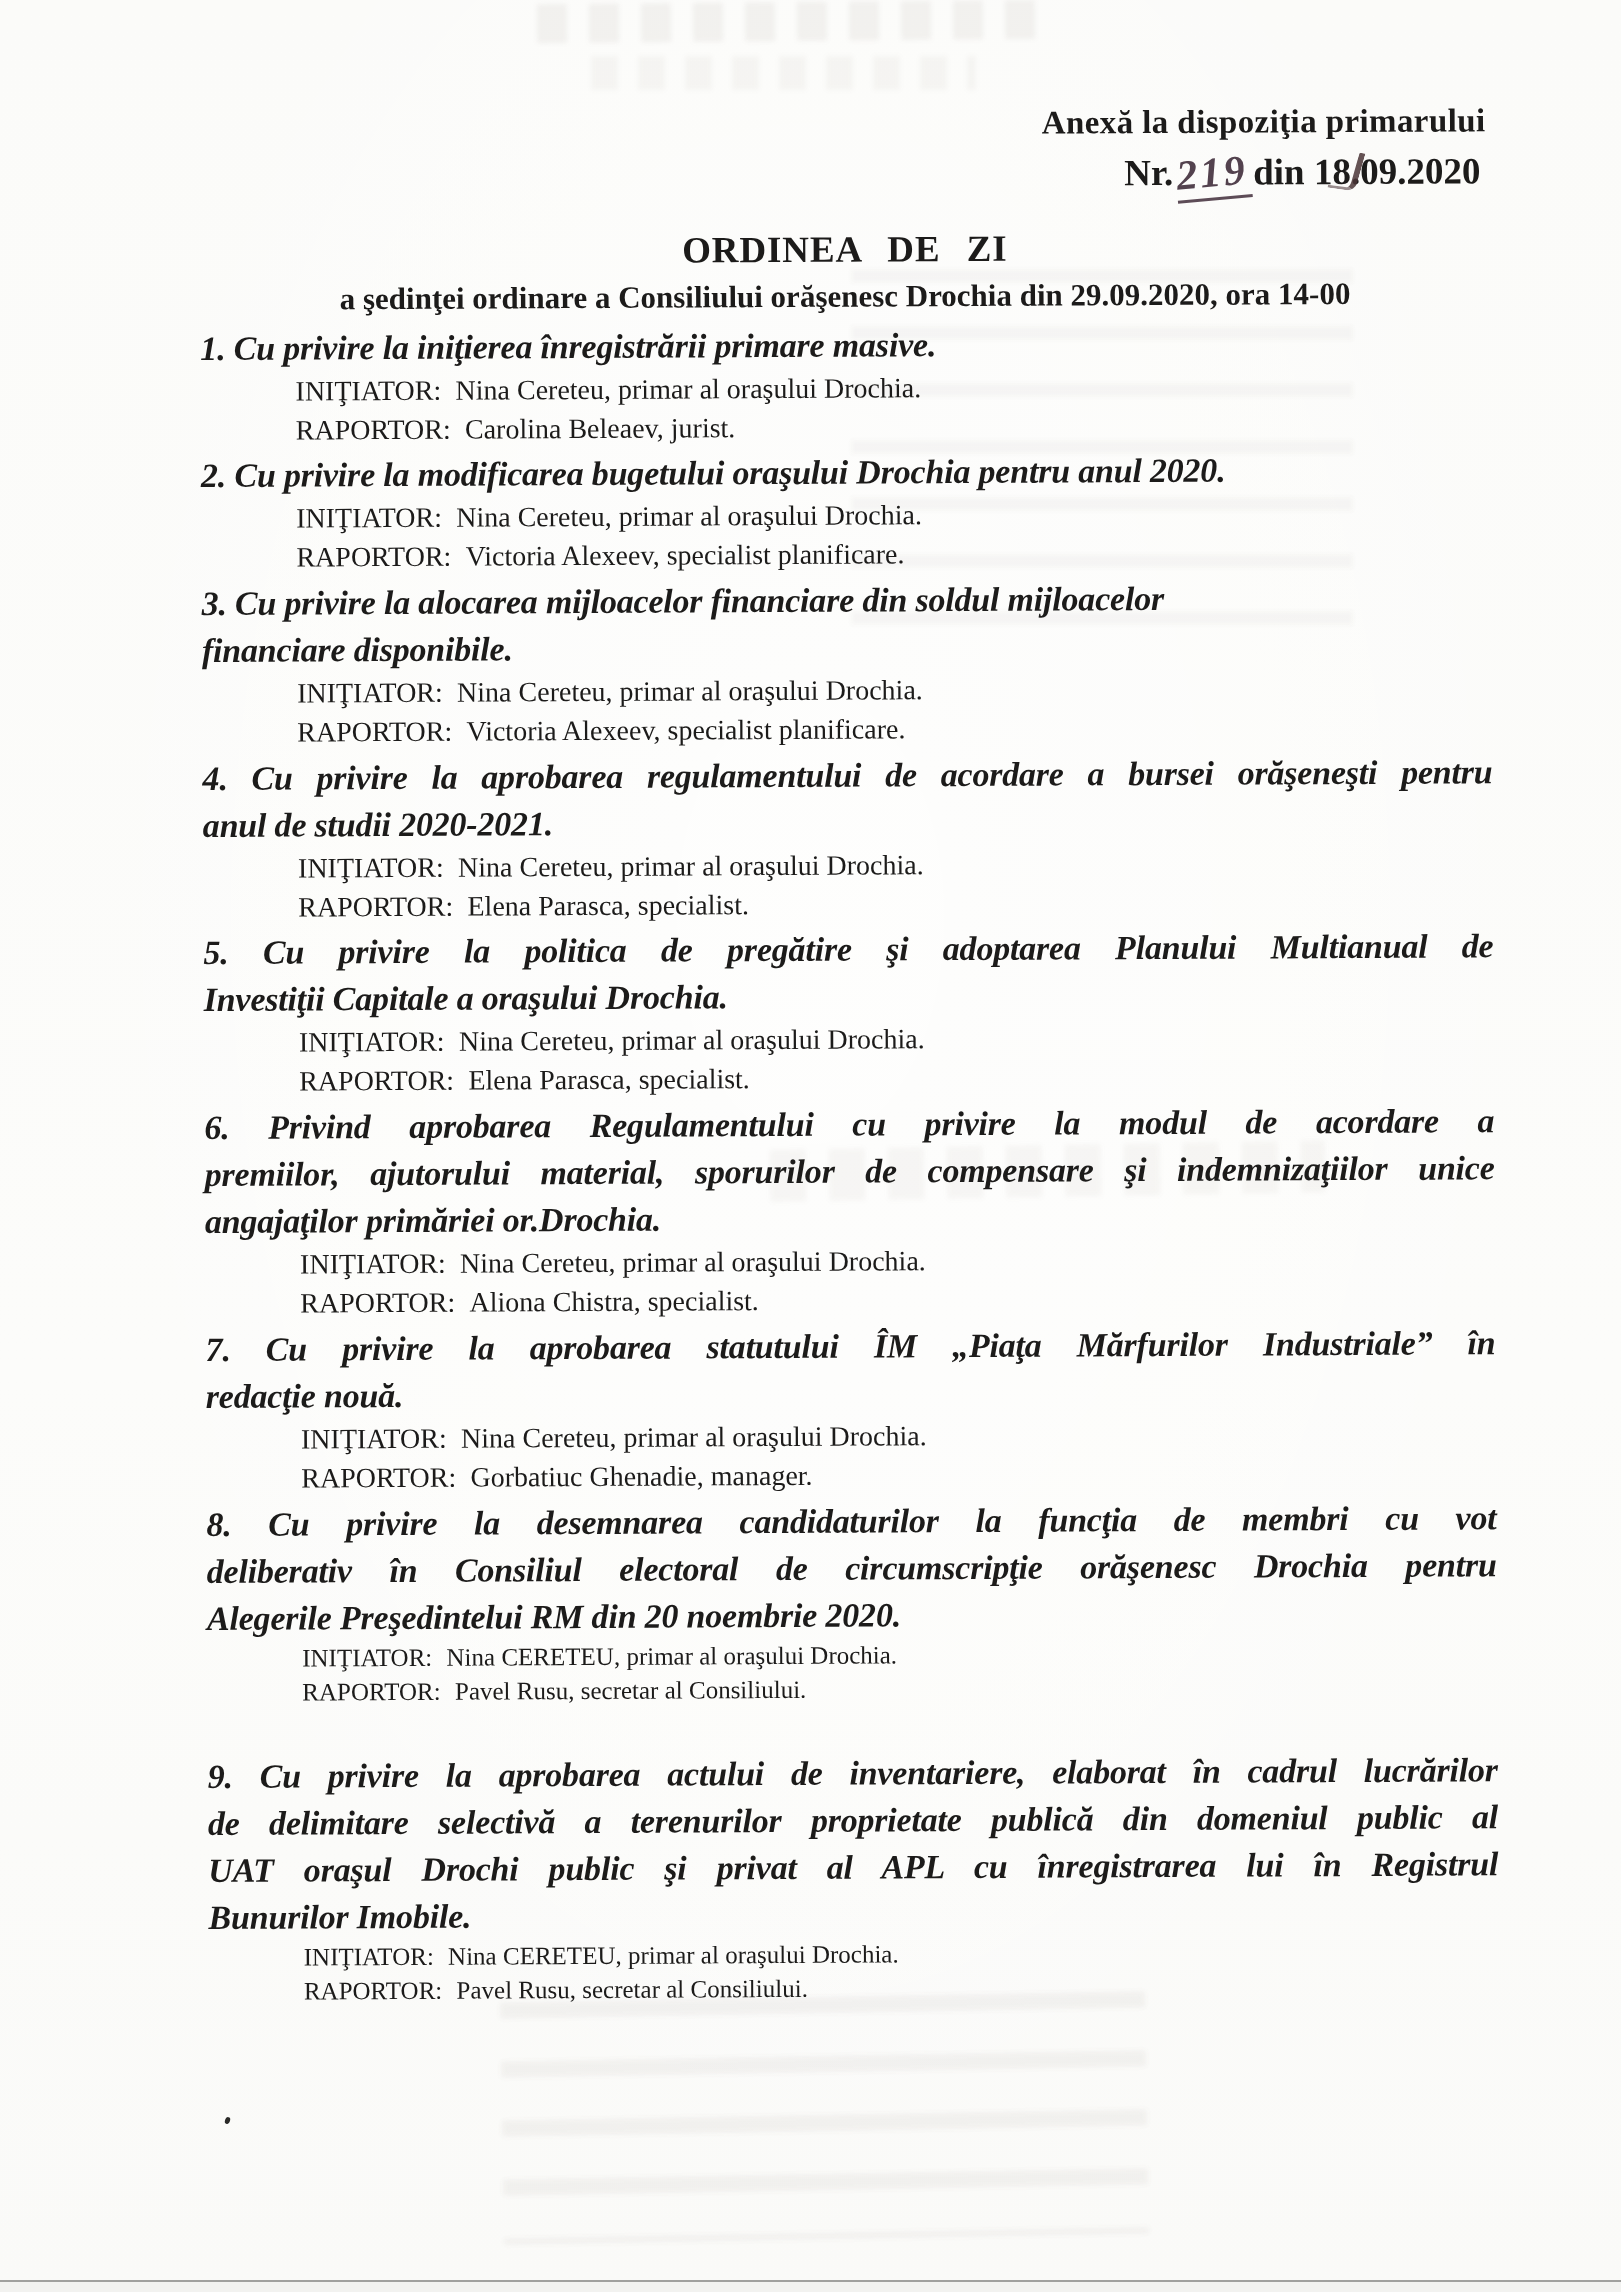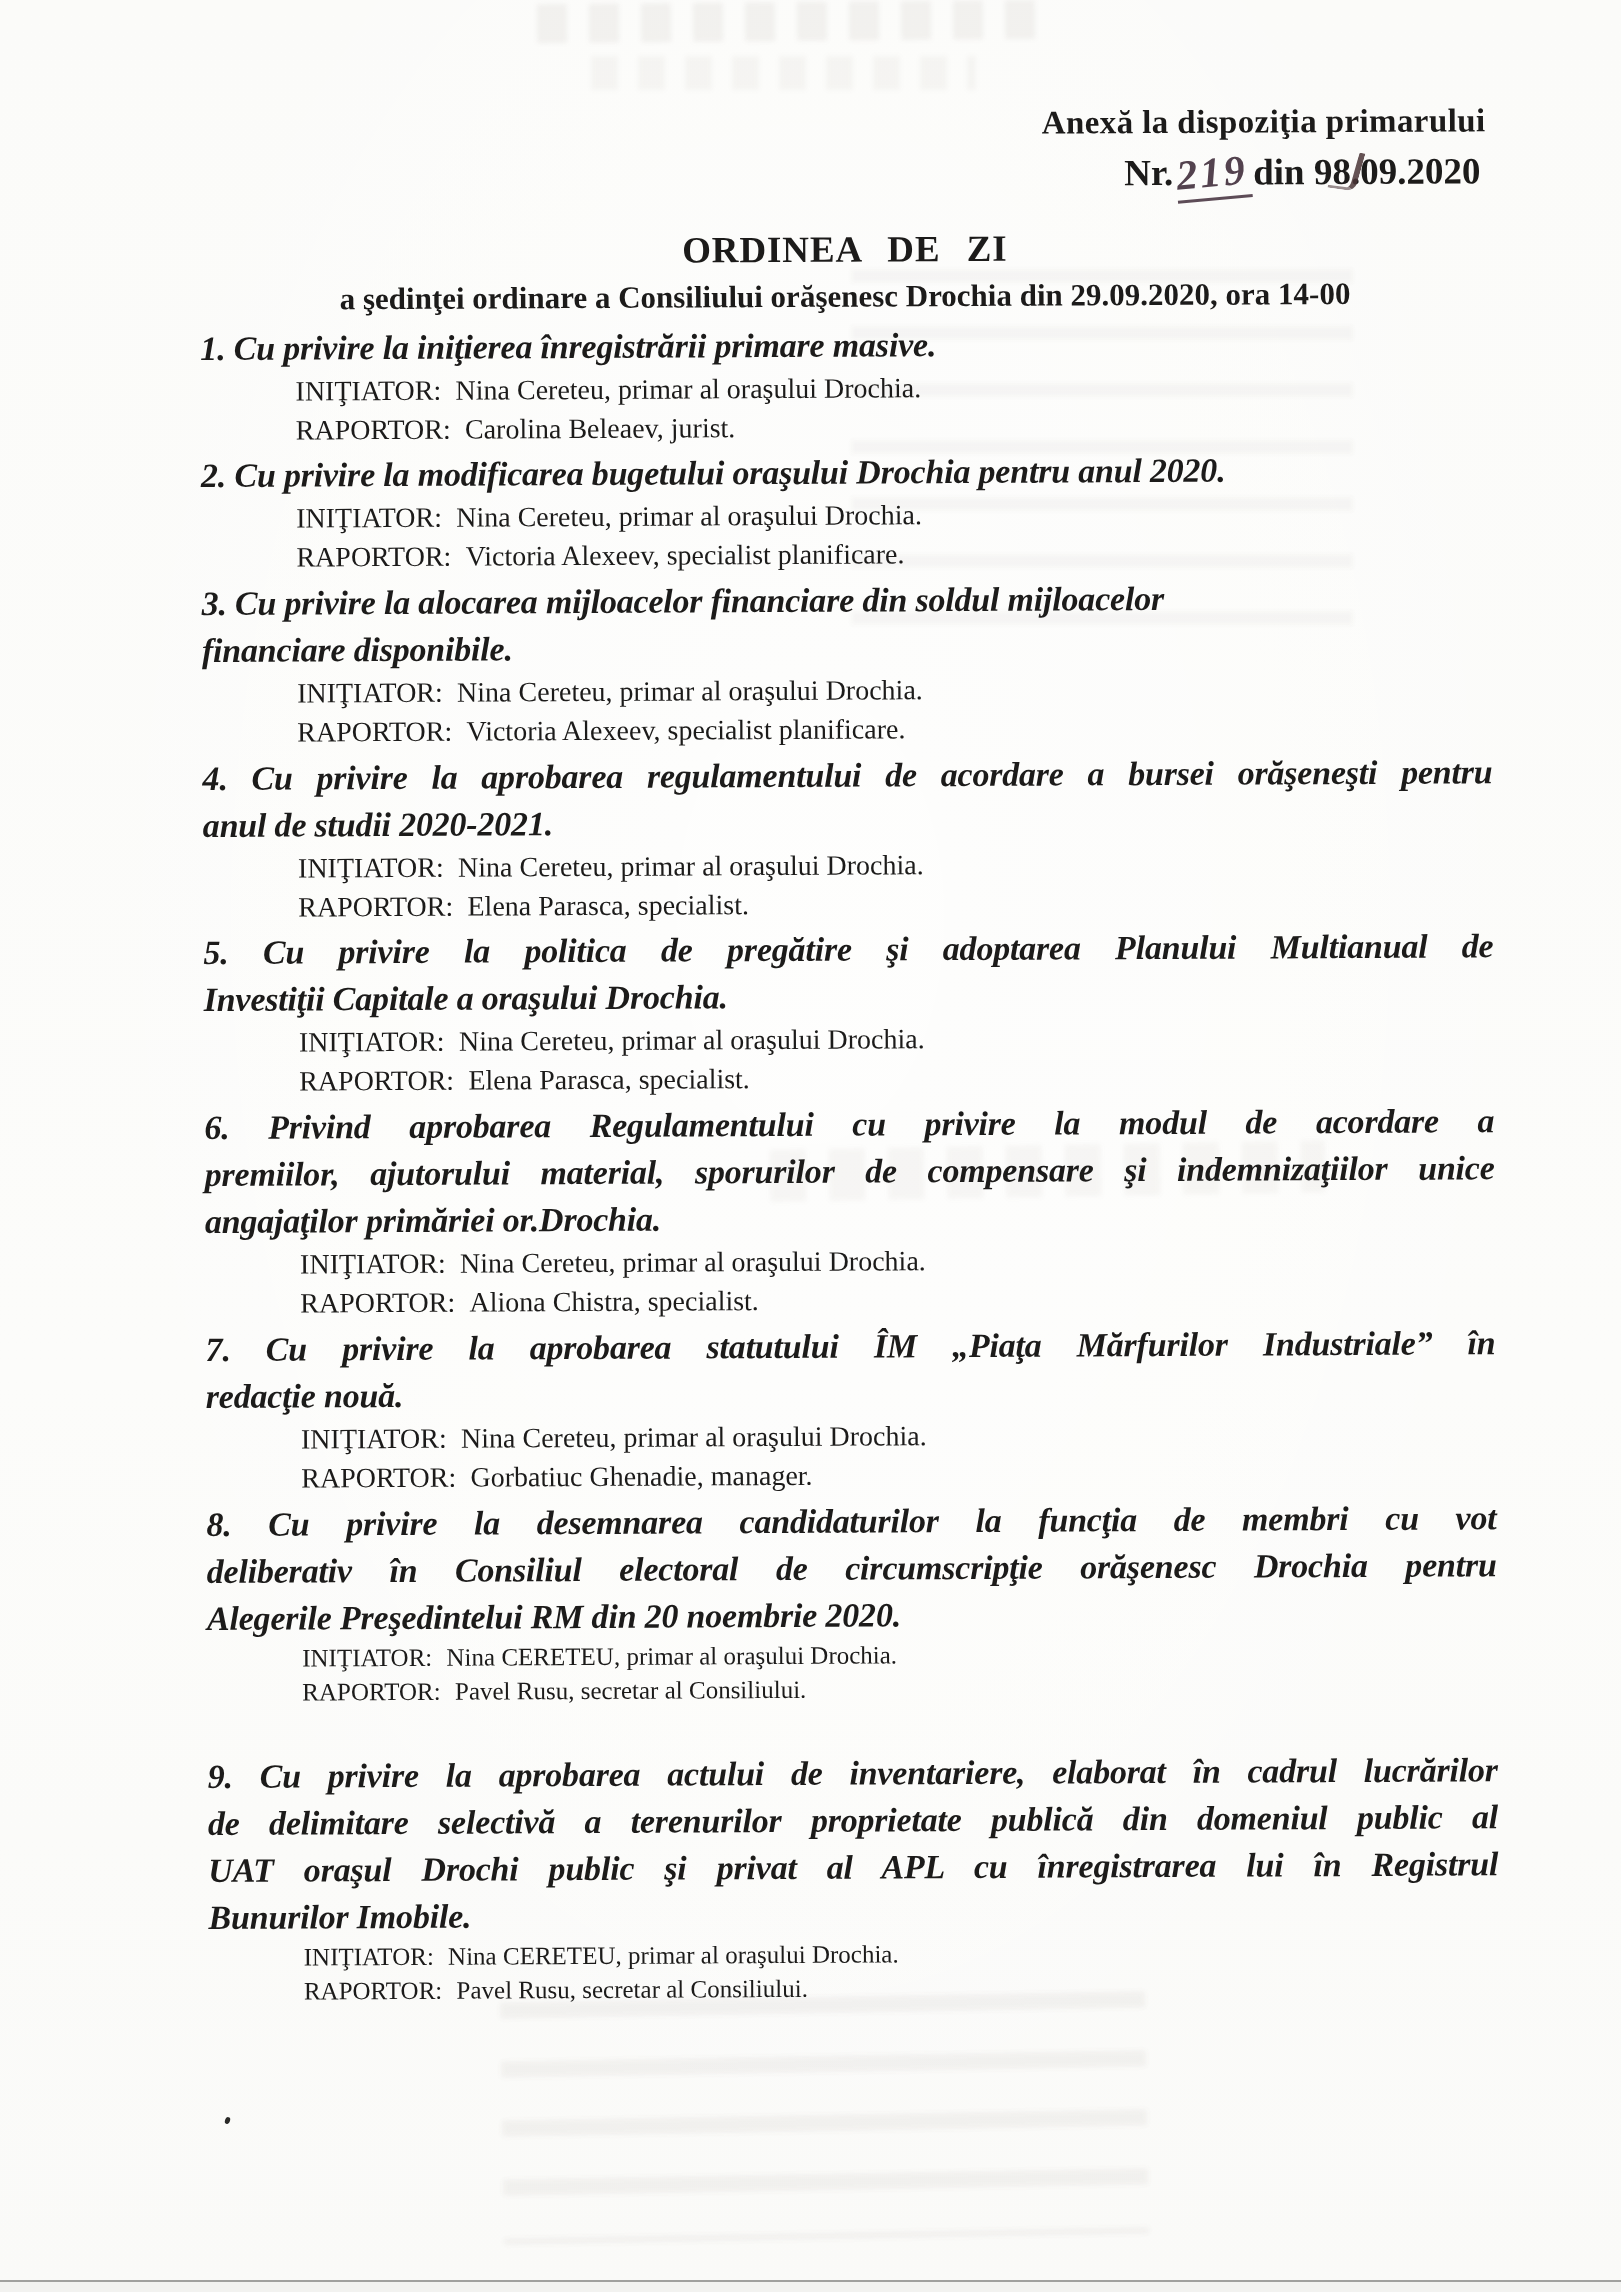--- a/index.html
+++ b/index.html
@@ -171,21 +171,21 @@
   <div class="ghost g1"></div>
   <div class="ghost g5"></div>
   <div class="ghost g2"></div>
   <div class="ghost g3"></div>
   <div class="ghost g4"></div>
 
   <div class="content">
 
     <div class="annex">
       <p class="annex-l1">Anexă la dispoziţia primarului</p>
-      <p class="annex-l2"><span>Nr.</span><span class="hand-number">219</span><span>din 9</span><span class="overwritten">8</span><span>.09.2020</span></p>
+      <p class="annex-l2"><span>Nr.</span><span class="hand-number">219</span><span>din 1</span><span class="overwritten">8</span><span>.09.2020</span></p>
     </div>
 
     <h1 class="doc-title">ORDINEA DE ZI</h1>
     <p class="doc-subtitle">a şedinţei ordinare a Consiliului orăşenesc Drochia din 29.09.2020, ora 14-00</p>
 
     <section class="item">
       <h2 class="head">
           <span class="hl last">1. Cu privire la iniţierea înregistrării primare masive.</span>
         </h2>
       <p class="who"><span class="lbl">INIŢIATOR:</span><span class="val">Nina Cereteu, primar al oraşului Drochia.</span></p>

